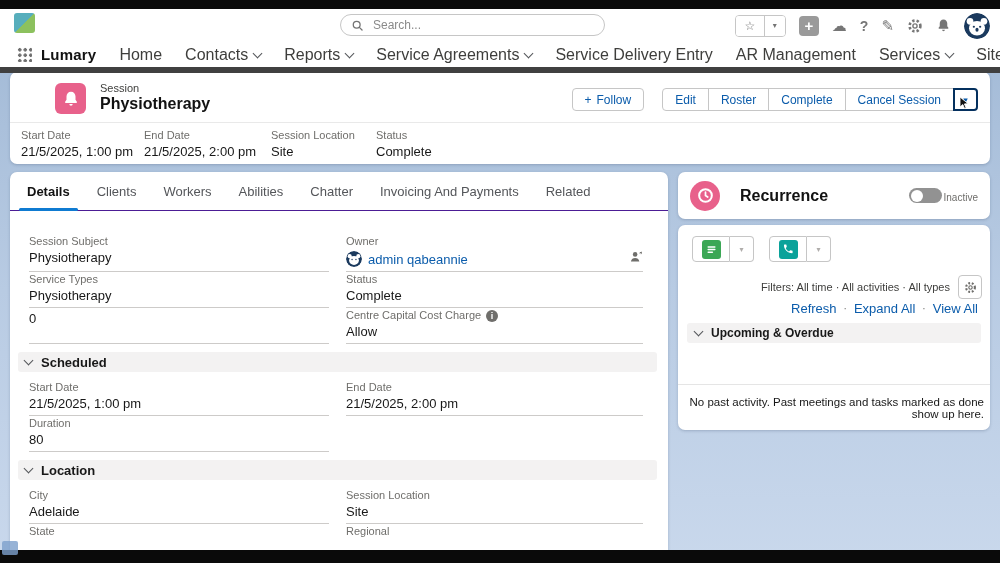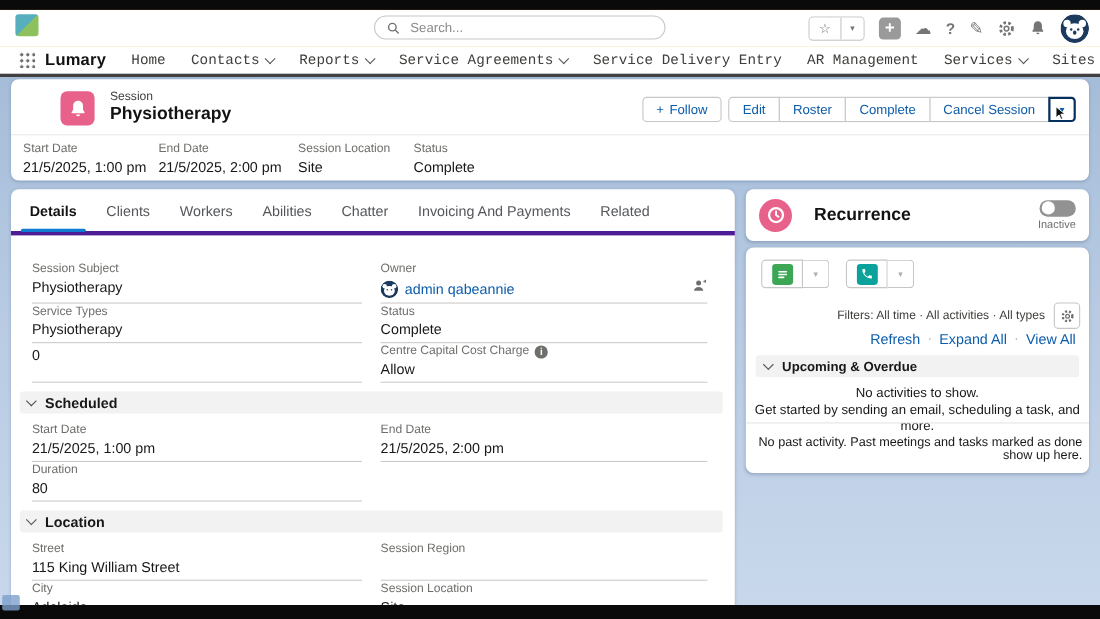--- a/index.html
+++ b/index.html
@@ -23,26 +23,26 @@
   .fav-combo .seg{display:flex;align-items:center;justify-content:center;color:#747474;background:#fff;}
   .fav-combo .seg.star{width:28px;font-size:12px;}
   .fav-combo .seg.caret{width:20px;border-left:1px solid #c6c6c6;font-size:8px;}
   .plus-btn{width:20px;height:20px;background:#9a9a9a;border-radius:4px;color:#fff;font-size:15px;
             font-weight:bold;display:flex;align-items:center;justify-content:center;line-height:0;}
   .ghicon{color:#767676;font-size:15px;display:flex;align-items:center;justify-content:center;}
   .avatar{width:26px;height:26px;border-radius:50%;overflow:hidden;display:block;}
 
   
   .navbar{position:absolute;top:42px;left:0;right:0;height:25px;background:#fff;display:flex;
-          align-items:center;z-index:5;border-bottom:3px solid #404040;}
+          align-items:center;z-index:5;border-bottom:6px solid #404040;}
   .waffle{width:15px;height:15px;margin-left:17px;flex:none;
           background-image:radial-gradient(circle,#6f6f6f 1.5px,transparent 1.7px);
           background-size:5.5px 5.5px;background-position:0 0;}
   .appname{margin-left:9px;font-size:15px;font-weight:bold;color:#121212;letter-spacing:.2px;}
-  .nav-item{display:flex;align-items:center;gap:6px;font-size:13px;color:#3e3e3c;margin-left:23px;white-space:nowrap;font-family:Liberation Mono, monospace;}
+  .nav-item{display:flex;align-items:center;gap:6px;font-size:16px;color:#3e3e3c;margin-left:23px;white-space:nowrap;}
   .chev{width:6px;height:6px;border-left:1.4px solid #54565a;border-bottom:1.4px solid #54565a;
         transform:rotate(-45deg);margin-top:-3px;flex:none;}
   .nav-active{margin-left:16px;height:25px;box-sizing:border-box;display:flex;align-items:center;gap:8px;
               background:#f1f5f9;border-top:2.5px solid #0b5cab;padding:0 10px;font-size:12.5px;
               font-style:italic;color:#16325c;white-space:nowrap;}
 
   
   .content{position:absolute;top:67px;left:0;right:0;height:496px;
            background:linear-gradient(180deg,#a5bcd8 0%,#b8cbe3 45%,#c9d8ec 100%);}
   .card{position:absolute;background:#fff;border-radius:7px;box-shadow:0 1px 3px rgba(40,60,90,.25);}
@@ -51,31 +51,31 @@
   .rec-card{left:10px;top:5px;width:980px;height:92px;}
   .rec-icon{position:absolute;left:45px;top:11px;width:31px;height:31px;border-radius:6px;background:#e8618b;
             display:flex;align-items:center;justify-content:center;}
   .rec-obj{position:absolute;left:90px;top:10px;font-size:11px;color:#3e3e3c;}
   .rec-title{position:absolute;left:90px;top:23px;font-size:16px;font-weight:bold;color:#121212;}
   .rec-actions{position:absolute;right:12px;top:16px;display:flex;gap:6px;align-items:center;}
   .btn{height:23px;box-sizing:border-box;border:1px solid #c6c6c6;border-radius:4px;background:#fff;
        color:#0b5cab;font-size:12px;display:flex;align-items:center;padding:0 12px;white-space:nowrap;gap:5px;}
   .grp{display:flex;}
   .grp .btn{border-radius:0;margin-left:-1px;}
-  .grp .btn:first-child{border-radius:4px 0 0 4px;margin-left:0;}
+  .grp .btn:first-child{border-radius:4px 0 0 4px;margin-left:12px;}
   .grp .btn.caret-btn{border-radius:0 4px 4px 0;width:25px;padding:0;justify-content:center;font-size:9px;
        border:2px solid #04305e;height:23px;}
   .rec-divider{position:absolute;left:0;right:0;top:50px;border-top:1px solid #e9e9e9;}
   .hl{position:absolute;top:57px;}
   .flabel{font-size:11px;color:#6f6e6b;line-height:13px;}
   .fvalue{font-size:13px;color:#181818;line-height:16px;margin-top:2px;}
 
   
   .main-card{left:10px;top:105px;width:658px;height:384px;border-radius:7px 7px 0 0;}
-  .tabs{height:38px;border-bottom:4px solid #4c1d95;display:flex;align-items:center;padding-left:17px;gap:27px;}
+  .tabs{height:38px;border-bottom:1px solid #4c1d95;display:flex;align-items:center;padding-left:17px;gap:27px;}
   .tab{font-size:13px;color:#54565a;position:relative;white-space:nowrap;}
   .tab.active{font-weight:bold;color:#121212;}
   .tab.active::after{content:"";position:absolute;left:-8px;right:-8px;bottom:-12px;height:3px;
                      background:#0f7bd1;border-radius:2px;}
   .form{padding:24px 0 0 19px;width:620px;}
   .frow{display:flex;gap:17px;}
   .fcell{width:300px;box-sizing:border-box;border-bottom:1px solid #cdcbc9;padding-bottom:3px;margin-bottom:1px;min-height:33px;}
   .fcell.right{width:297px;}
   .fcell .lblrow{display:flex;align-items:center;gap:5px;}
   .info-icon{width:12px;height:12px;border-radius:50%;background:#6f6e6b;color:#fff;font-size:9px;
@@ -85,21 +85,21 @@
   .link{color:#0b5cab;font-size:13px;text-decoration:none;}
   .owner-row .spacer{flex:1;}
   .section-bar{position:relative;left:-11px;width:639px;height:20px;background:#f3f2f2;border-radius:3px;
                display:flex;align-items:center;gap:9px;padding-left:7px;box-sizing:border-box;
                font-size:13px;font-weight:bold;color:#181818;margin:7px 0 9px;}
 
   
   .recur-card{left:678px;top:105px;width:312px;height:47px;display:flex;align-items:center;padding:0 12px;box-sizing:border-box;}
   .recur-icon{width:30px;height:30px;border-radius:50%;background:#e8618b;display:flex;align-items:center;justify-content:center;flex:none;}
   .recur-title{margin-left:20px;font-size:16px;font-weight:bold;color:#121212;}
-  .recur-right{margin-left:auto;display:flex;flex-direction:column;align-items:flex-end;gap:2px;}
+  .recur-right{margin-left:auto;display:flex;flex-direction:row;align-items:flex-end;gap:2px;}
   .toggle{width:33px;height:15px;border-radius:8px;background:#929292;position:relative;}
   .toggle::after{content:"";position:absolute;left:2px;top:1.5px;width:12px;height:12px;border-radius:50%;background:#fff;}
   .toggle-label{font-size:10px;color:#6f6e6b;}
 
   .act-card{left:678px;top:158px;width:312px;height:205px;}
   .act-buttons{position:absolute;top:11px;left:14px;display:flex;gap:15px;}
   .split{display:flex;}
   .seg-main{width:38px;height:26px;box-sizing:border-box;border:1px solid #c6c6c6;border-radius:4px 0 0 4px;
             background:#fff;display:flex;align-items:center;justify-content:center;}
   .seg-caret{width:24px;height:26px;box-sizing:border-box;border:1px solid #c6c6c6;border-left:none;
@@ -353,30 +353,20 @@
           </div>
           <div class="fcell right" style="border-bottom:none;"></div>
         </div>
 
         <div class="section-bar">
           <i class="chev"></i>
           <span>Location</span>
         </div>
         <div class="frow">
           <div class="fcell">
-            <div class="flabel">Street</div>
-            <div class="fvalue">115 King William Street</div>
-          </div>
-          <div class="fcell right">
-            <div class="flabel">Session Region</div>
-            <div class="fvalue"></div>
-          </div>
-        </div>
-        <div class="frow">
-          <div class="fcell">
             <div class="flabel">City</div>
             <div class="fvalue">Adelaide</div>
           </div>
           <div class="fcell right">
             <div class="flabel">Session Location</div>
             <div class="fvalue">Site</div>
           </div>
         </div>
         <div class="frow">
           <div class="fcell" style="border-bottom:none;">
@@ -443,24 +433,20 @@
         <a class="link">Refresh</a>
         <span class="dot">·</span>
         <a class="link">Expand All</a>
         <span class="dot">·</span>
         <a class="link">View All</a>
       </div>
       <div class="act-section">
         <i class="chev"></i>
         <span>Upcoming &amp; Overdue</span>
       </div>
-      <div class="act-empty">
-        <div>No activities to show.</div>
-        <div>Get started by sending an email, scheduling a task, and more.</div>
-      </div>
       <div class="act-divider"></div>
       <div class="act-past">No past activity. Past meetings and tasks marked as done show up here.</div>
     </div>
   </div>
 
   <div class="blue-chip"></div>
 
   <div class="cursor">
     <svg width="16" height="16" viewBox="0 0 24 24">
         <path d="M6 3v15l4.2-3.7 2.6 5.9 2.4-1-2.6-5.8 5.6-.4z" fill="#111" stroke="#fff" stroke-width="1.3"></path>

